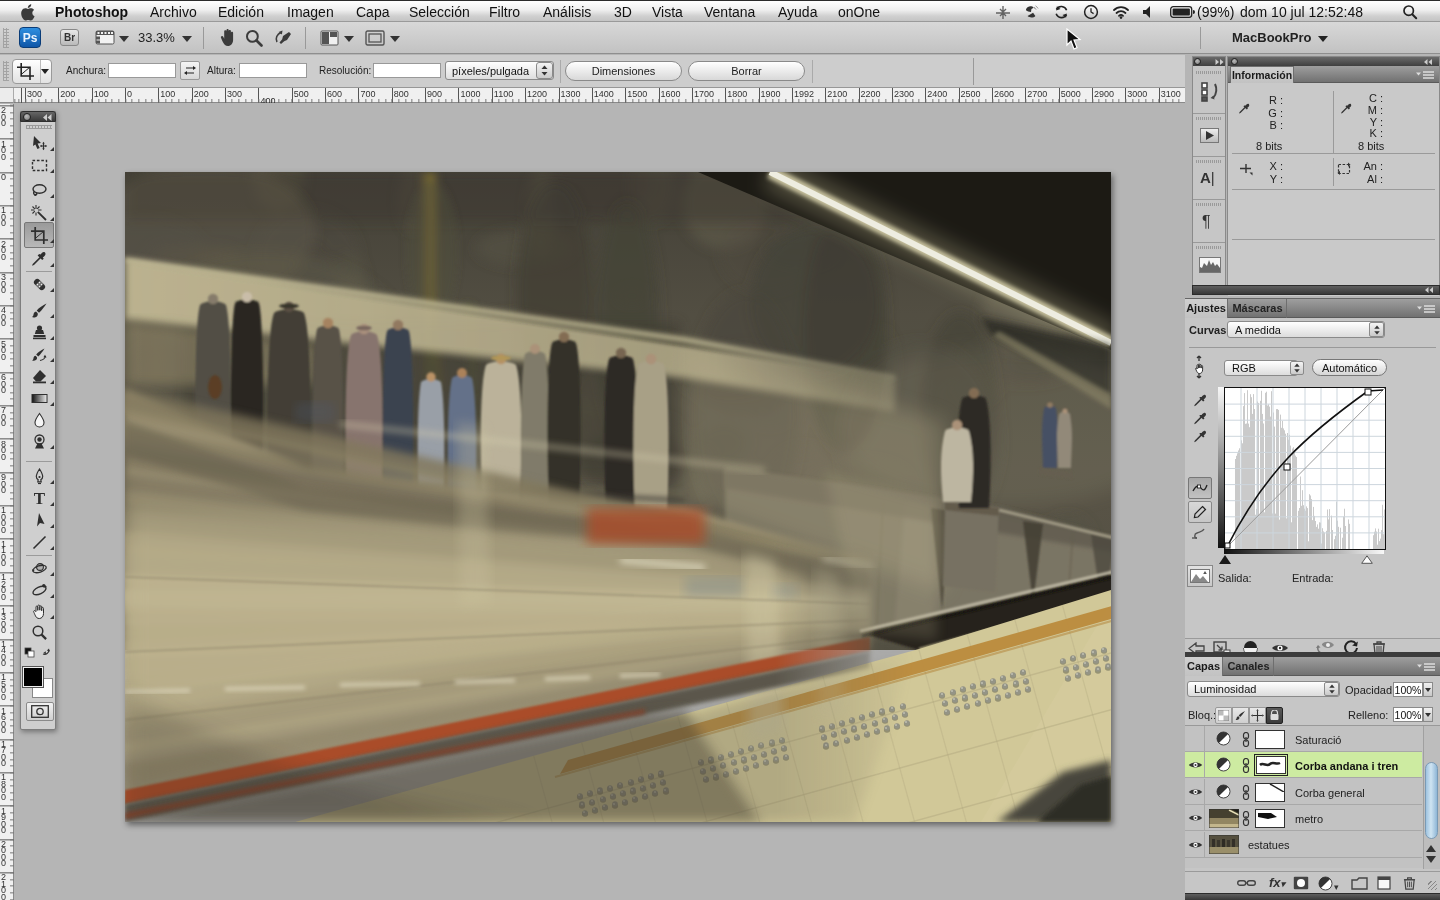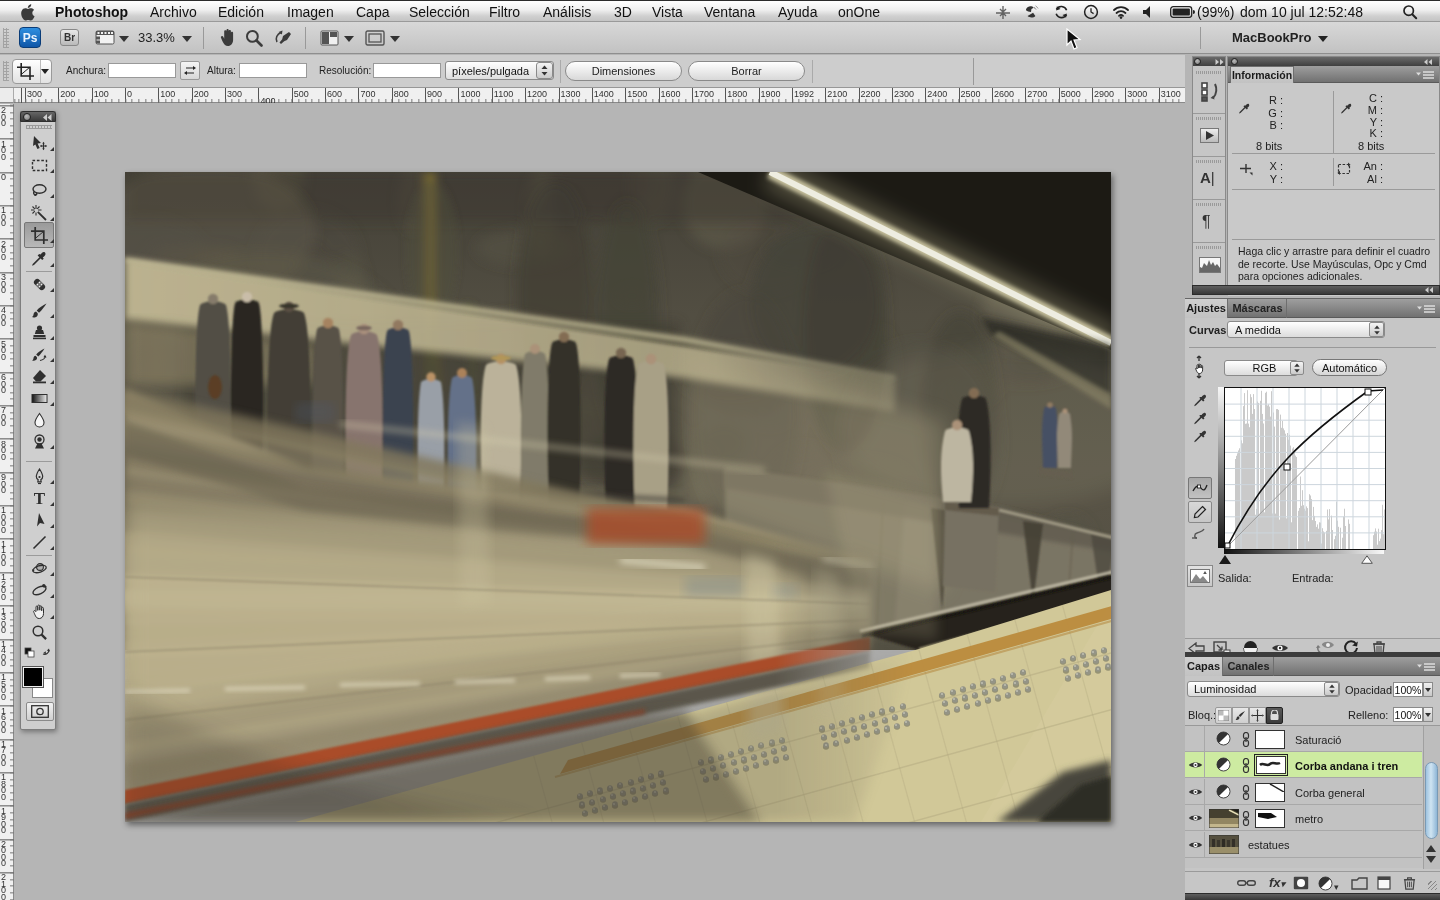--- a/index.html
+++ b/index.html
@@ -1189,21 +1189,20 @@
 <div class="abs" style="left:30px;top:77px;width:25px;text-align:right;line-height:12.5px;">X :<br>Y :</div>
 <svg class="abs" style="left:108px;top:78px" width="16" height="16" viewBox="0 0 16 16">
           <rect x="2.5" y="3.5" width="11" height="9" fill="none" stroke="#333" stroke-width="1.2" stroke-dasharray="2.5 1.6"></rect>
           <path d="M4 14 1.5 11.8 4 9.8z" fill="#333"></path>
           <path d="M12 1.5l2.5 2.2L12 5.8z" fill="#333"></path>
         </svg>
 <div class="abs" style="left:130px;top:77px;width:25px;text-align:right;line-height:12.5px;">An :<br>Al :</div>
 <div class="abs" style="left:105px;top:75px;width:1px;height:28px;background:#9a9a9a;"></div>
 <div class="abs" style="left:4px;top:106px;width:203px;height:1px;background:#9a9a9a;"></div>
 <div class="abs" style="left:4px;top:156px;width:203px;height:1px;background:#9a9a9a;"></div>
-<div class="abs" style="left:10px;top:162px;line-height:12.6px;font-size:10.5px;width:200px;">Haga clic y arrastre para definir el cuadro<br>de recorte. Use Mayúsculas, Opc y Cmd<br>para opciones adicionales.</div>
 </div>
     </div>
 <div class="abs" style="left:7px;top:230px;width:248px;height:10px;background:linear-gradient(#5f5f5f,#383838);border:1px solid #2c2c2c;"></div>
 <svg class="abs" style="left:240px;top:232px" width="9" height="6" viewBox="0 0 9 6">
       <path d="M3.5 0 0 3l3.5 3zM8 0 4.5 3 8 6z" fill="#ccc"></path>
     </svg>
 <div class="abs" style="left:0;top:243px;width:255px;height:354px;background:#c6c6c6;border-top:1px solid #666;">
 <div class="abs" style="left:0;top:0;width:255px;height:19px;background:linear-gradient(#9e9e9e,#717171);border-bottom:1px solid #5a5a5a;">
 <div class="abs" style="left:0px;top:0;width:43px;height:19px;background:linear-gradient(#d0d0d0,#c2c2c2);border-right:1px solid #6e6e6e;font-size:11px;font-weight:bold;color:#1a1a1a;text-align:center;line-height:19px;">Ajustes</div>
 <div class="abs" style="left:44px;top:0;width:58px;height:19px;border-right:1px solid #6e6e6e;font-size:11px;font-weight:bold;color:#222;text-align:center;line-height:19px;">Máscaras</div>
@@ -1219,21 +1218,21 @@
 <div class="abs" style="left:184px;top:23px;width:15px;height:15px;background:linear-gradient(#f4f4f4,#cacaca);border:1px solid #8a8a8a;border-radius:2px;"></div>
 <svg class="abs" style="left:187px;top:26px" width="10" height="10" viewBox="0 0 11 11">
         <path d="M5.5 0.5 8.5 4h-6z" fill="#333"></path>
         <path d="M5.5 10.5 2.5 7h6z" fill="#333"></path>
       </svg>
 <div class="abs" style="left:4px;top:48px;width:247px;height:1px;background:#999;"></div>
 <svg class="abs" style="left:6px;top:56px" width="17" height="24" viewBox="0 0 17 24">
         <path d="M8 1v5M8 1 6 3M8 1l2 2M8 23v-5M8 23l-2-2M8 23l2-2" stroke="#333" stroke-width="1.3" fill="none"></path>
         <path fill="#fff" stroke="#333" d="M6 14v-3.5c0-.5.3-.8.7-.8s.7.3.7.8v2.6-3.4c0-.5.3-.8.7-.8s.7.3.7.8v3.2-2.6c0-.5.3-.8.7-.8s.7.3.7.8v2.8-1.8c0-.5.3-.8.7-.8s.7.3.7.8v3.6c0 2-1.2 3.6-3 3.6-1.5 0-2.2-.8-2.8-2-.4-.9-.9-2-1.1-2.6-.2-.4 0-.8.4-1 .5-.1.8.1 1.1.7z"></path>
       </svg>
-<div class="abs" style="left:39px;top:61px;width:74px;height:16px;background:linear-gradient(#ffffff,#dcdcdc);border:1px solid #8a8a8a;border-radius:3px;font-size:11px;color:#111;line-height:15px;padding-left:7px;text-align:center;">RGB</div>
+<div class="abs" style="left:39px;top:61px;width:74px;height:16px;background:linear-gradient(#ffffff,#dcdcdc);border:1px solid #8a8a8a;border-radius:3px;font-size:11px;color:#111;line-height:15px;padding-left:7px;">RGB</div>
 <div class="abs" style="left:105px;top:62px;width:14px;height:14px;background:linear-gradient(#f4f4f4,#cacaca);border:1px solid #8a8a8a;border-radius:2px;"></div>
 <svg class="abs" style="left:107px;top:64px" width="10" height="10" viewBox="0 0 11 11">
         <path d="M5.5 0.5 8.5 4h-6z" fill="#333"></path>
         <path d="M5.5 10.5 2.5 7h6z" fill="#333"></path>
       </svg>
 <div class="abs" style="left:127px;top:60px;width:75px;height:17px;background:linear-gradient(#ffffff,#d5d5d5);border:1px solid #777;border-radius:9px;font-size:11px;color:#111;text-align:center;line-height:16px;">Automático</div>
 <svg class="abs" style="left:8px;top:95px" width="15" height="15" viewBox="0 0 13 13">
         <path d="M8 4.5 2.5 10l-1.5.6L1.6 9l5.5-5.5z" fill="#333"></path>
         <path d="M7.5 2.5c.8-1 1.9-2.1 2.8-1.8.9.3 1.2 1.4.8 2.2-.5.9-1.8 2-1.8 2l.7.7-1.2 1-3.4-3.4.9-.7z" fill="#333"></path>
       </svg>

